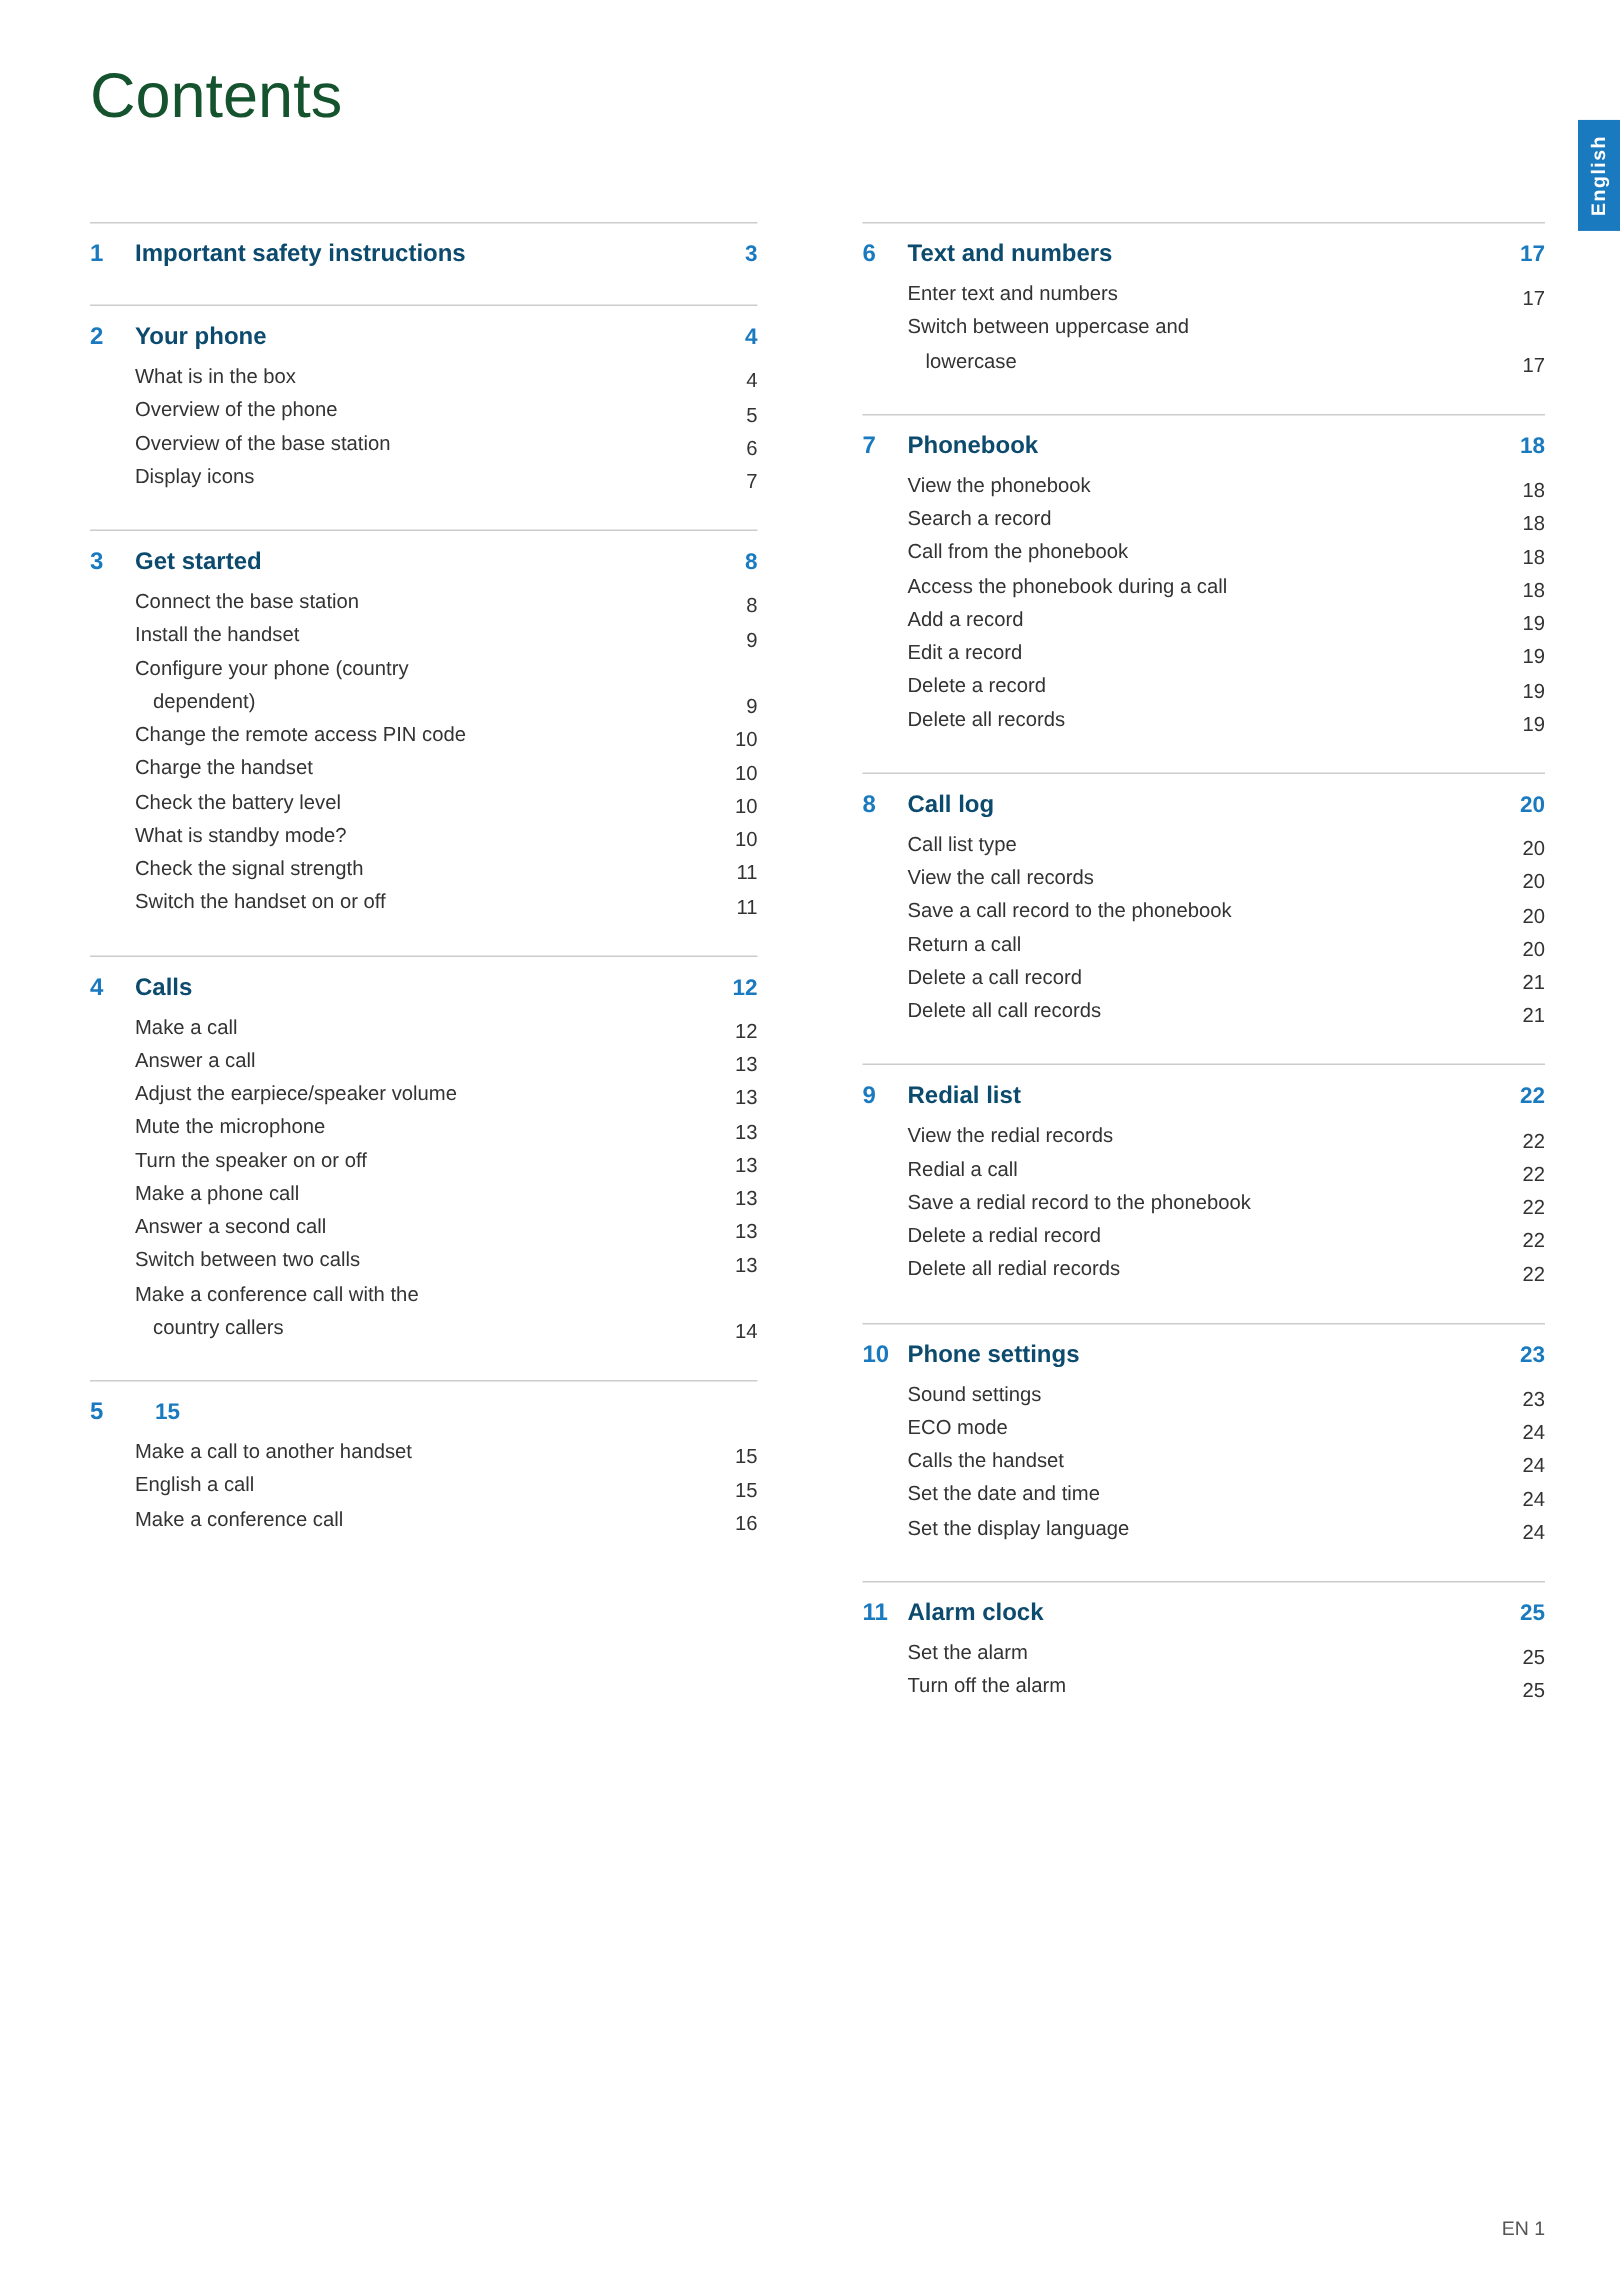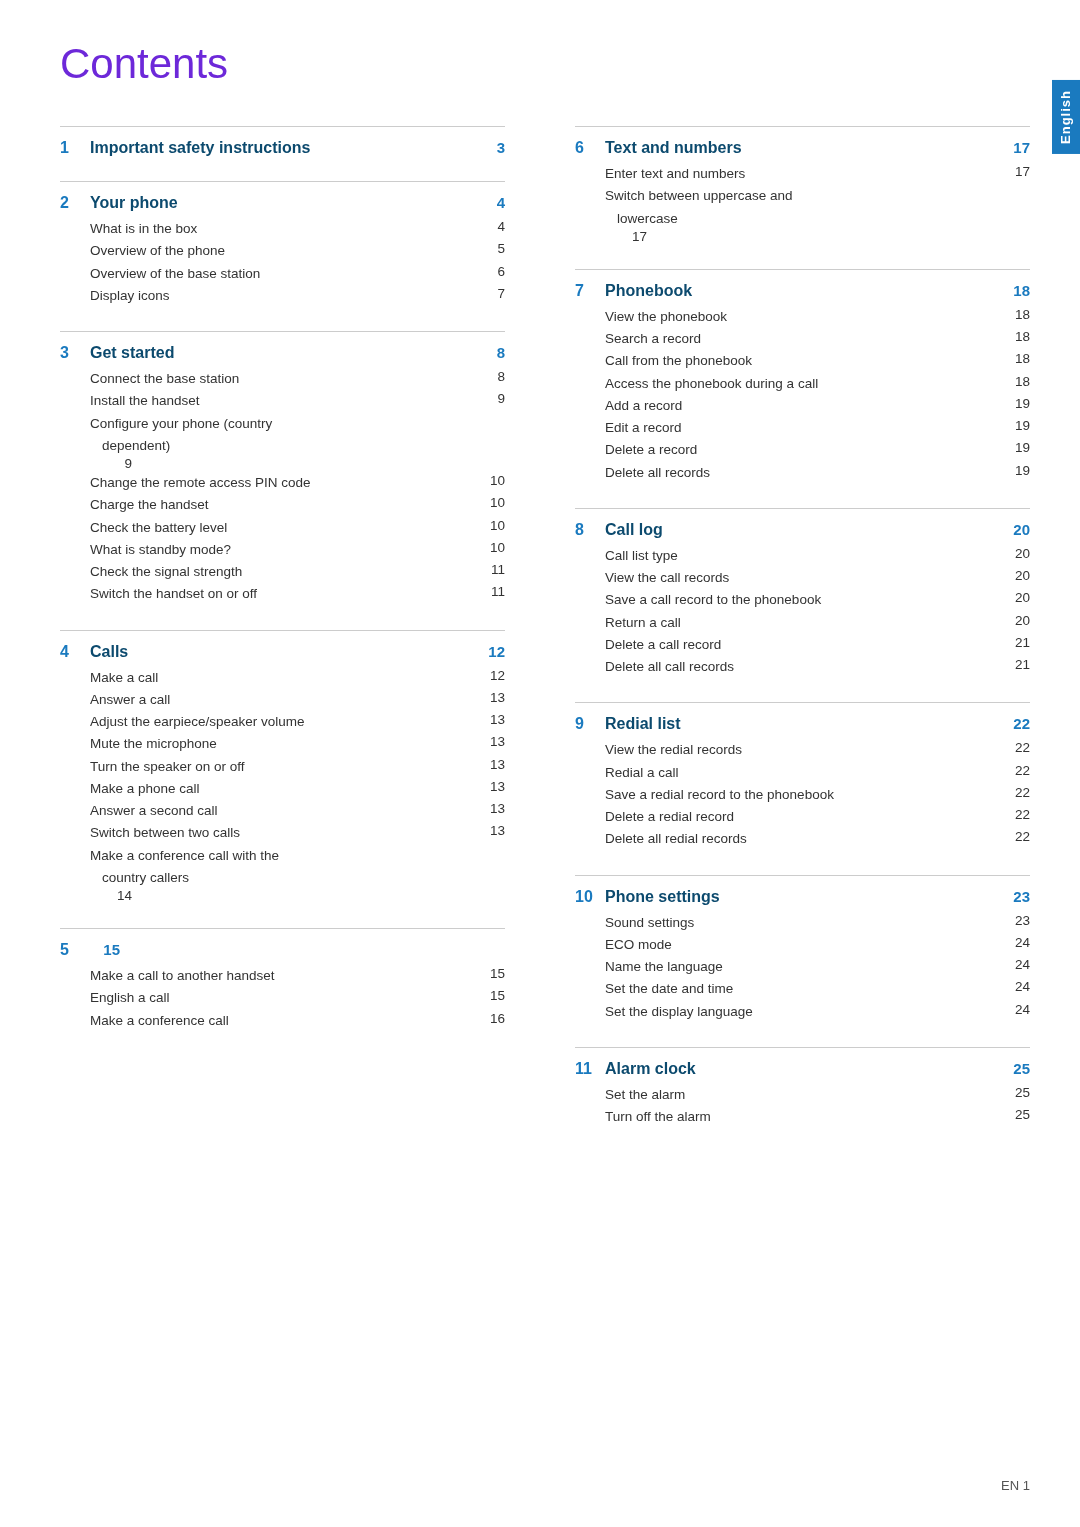--- a/index.html
+++ b/index.html
@@ -49,22 +49,22 @@
     }
 
     .title-area {
       grid-column: 1 / 3;
       margin-bottom: 30px;
     }
 
     .page-title {
       font-size: 42px;
       font-weight: 300;
-      color: #6d28d9;
-      margin-bottom: 8px;
+      color: #14532d;
+      margin-bottom: 30px;
     }
 
     .toc-columns {
       display: grid;
       grid-template-columns: 1fr 1fr;
       gap: 0 40px;
       align-items: start;
     }
 
     .toc-left {
@@ -105,21 +105,21 @@
     .section-page {
       font-size: 15px;
       font-weight: bold;
       color: #1a7abf;
       min-width: 30px;
       text-align: right;
     }
 
     .toc-item {
       display: flex;
-      align-items: flex-start;
+      align-items: flex-end;
       padding: 1px 0;
       padding-left: 30px;
     }
 
     .item-text {
       font-size: 13.5px;
       color: #333333;
       flex: 1;
       line-height: 1.5;
     }
@@ -134,21 +134,20 @@
     .footer-area {
       position: absolute;
       bottom: 34px;
       right: 50px;
       font-size: 13px;
       color: #555555;
     }
 
     .indent {
       padding-left: 42px;
-      flex-direction: column;
     }
   </style>
 </head>
 <body>
 
 <div class="page">
 
   <div class="lang-tab">English</div>
 
   <div class="main-content">
@@ -428,21 +427,21 @@
             </div>
             <div class="toc-item">
               <span class="item-text">Sound settings</span>
               <span class="item-page">23</span>
             </div>
             <div class="toc-item">
               <span class="item-text">ECO mode</span>
               <span class="item-page">24</span>
             </div>
             <div class="toc-item">
-              <span class="item-text">Name the language</span>
+              <span class="item-text">Calls the handset</span>
               <span class="item-page">24</span>
             </div>
             <div class="toc-item">
               <span class="item-text">Set the date and time</span>
               <span class="item-page">24</span>
             </div>
             <div class="toc-item">
               <span class="item-text">Set the display language</span>
               <span class="item-page">24</span>
             </div>

